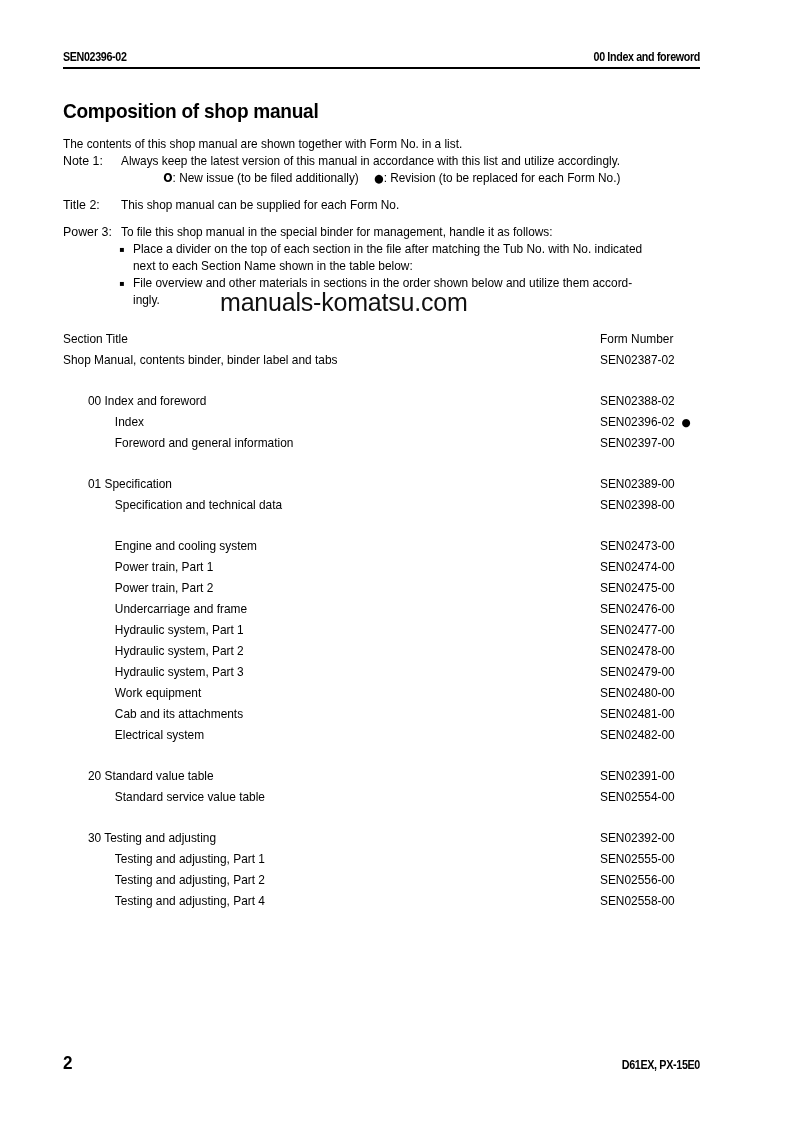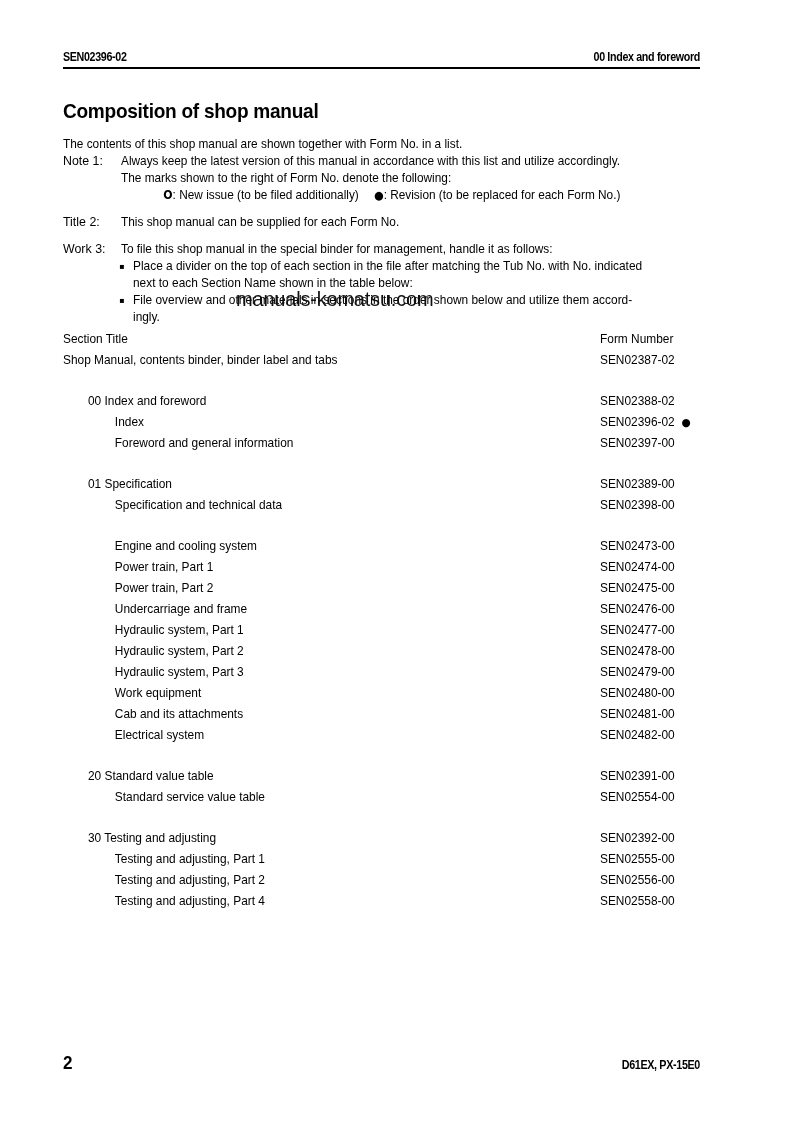--- a/index.html
+++ b/index.html
@@ -120,24 +120,24 @@
   .bullet-text {
     flex: 1 1 auto;
     transform: scaleX(0.96);
     transform-origin: left top;
   }
   .bullet-text .wrap2 { display: block; }
 
   
   .watermark {
     position: absolute;
-    left: 236px;
+    left: 220px;
     top: 288px;
     font-family: "Liberation Sans", sans-serif;
-    font-size: 20px;
+    font-size: 25px;
     font-weight: normal;
     color: #111111;
     letter-spacing: -0.2px;
     white-space: nowrap;
     z-index: 5;
   }
 
   
   .toc {
     position: absolute;
@@ -220,44 +220,40 @@
 
   <div class="intro">
 
     <div class="intro-line">The contents of this shop manual are shown together with Form No. in a list.</div>
 
     <div class="note-block">
       <div class="note-row">
         <div class="note-label">Note 1:</div>
         <div class="note-body intro-line">Always keep the latest version of this manual in accordance with this list and utilize accordingly.</div>
       </div>
-      <div class="note-row">
-        <div class="note-label"></div>
-        <div class="note-body intro-line">The marks shown to the right of Form No. denote the following:</div>
-      </div>
     </div>
 
     <div class="marks-line">
       <span class="mark-glyph">O</span><span>:  New issue (to be filed additionally)</span><span class="mark-gap"></span><span class="mark-glyph">●</span><span>:  Revision (to be replaced for each Form No.)</span>
     </div>
 
     <div class="gap-md"></div>
 
     <div class="note-block">
       <div class="note-row">
         <div class="note-label">Title 2:</div>
         <div class="note-body intro-line">This shop manual can be supplied for each Form No.</div>
       </div>
     </div>
 
     <div class="gap-md"></div>
 
     <div class="note-block">
       <div class="note-row">
-        <div class="note-label">Work 3:</div>
+        <div class="note-label">Power 3:</div>
         <div class="note-body intro-line">To file this shop manual in the special binder for management, handle it as follows:</div>
       </div>
 
       <div class="bullet-row">
         <div class="bullet-mark">▪</div>
         <div class="bullet-text">
           <span class="wrap1">Place a divider on the top of each section in the file after matching the Tub No. with No. indicated</span>
           <span class="wrap2">next to each Section Name shown in the table below:</span>
         </div>
       </div>

